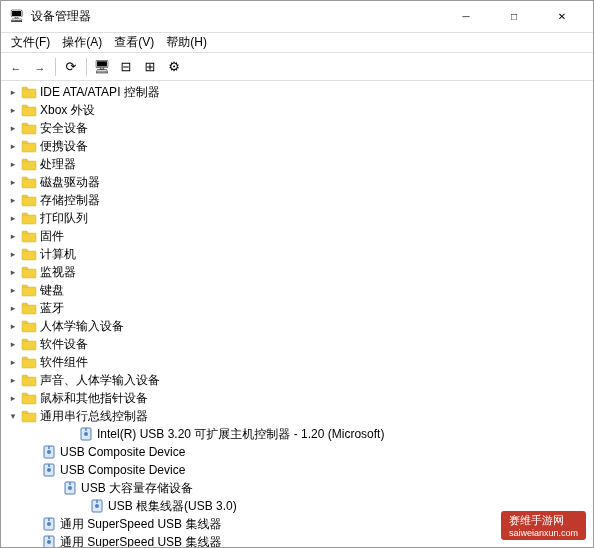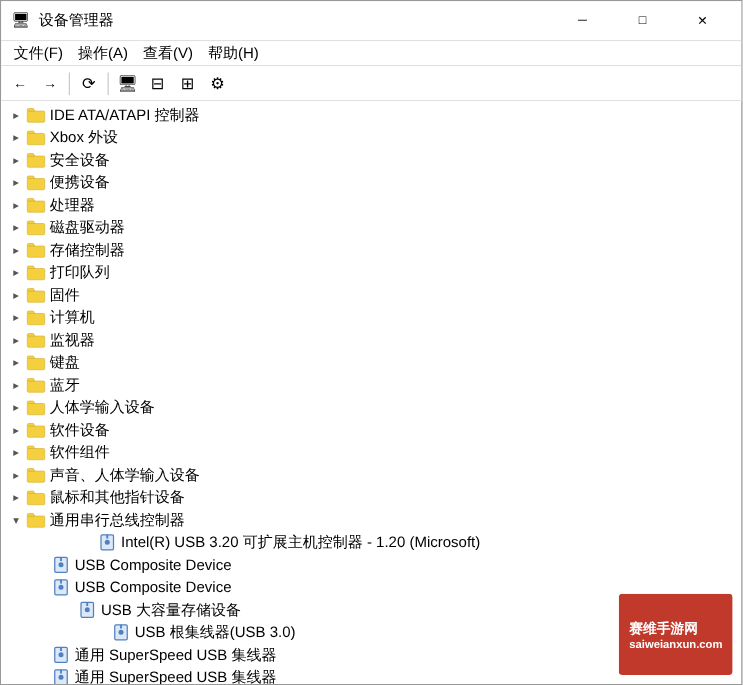--- a/index.html
+++ b/index.html
@@ -141,25 +141,25 @@
     .main-content::-webkit-scrollbar { width: 14px; }
     .main-content::-webkit-scrollbar-track { background: #f0f0f0; }
     .main-content::-webkit-scrollbar-thumb { background: #c0c0c0; border: 3px solid #f0f0f0; border-radius: 0; }
     .watermark {
       position: absolute;
       bottom: 8px;
       right: 8px;
       background: #c0392b;
       color: #fff;
       font-size: 11px;
-      padding: 20px 8px;
+      padding: 2px 8px;
       border-radius: 3px;
       pointer-events: none;
       z-index: 10;
-      font-weight: bold;
+      font-weight: normal;
     }
     .window-wrapper {
       position: relative;
       width: 594px;
       height: 548px;
     }
   </style>
 </head>
 <body>
 

